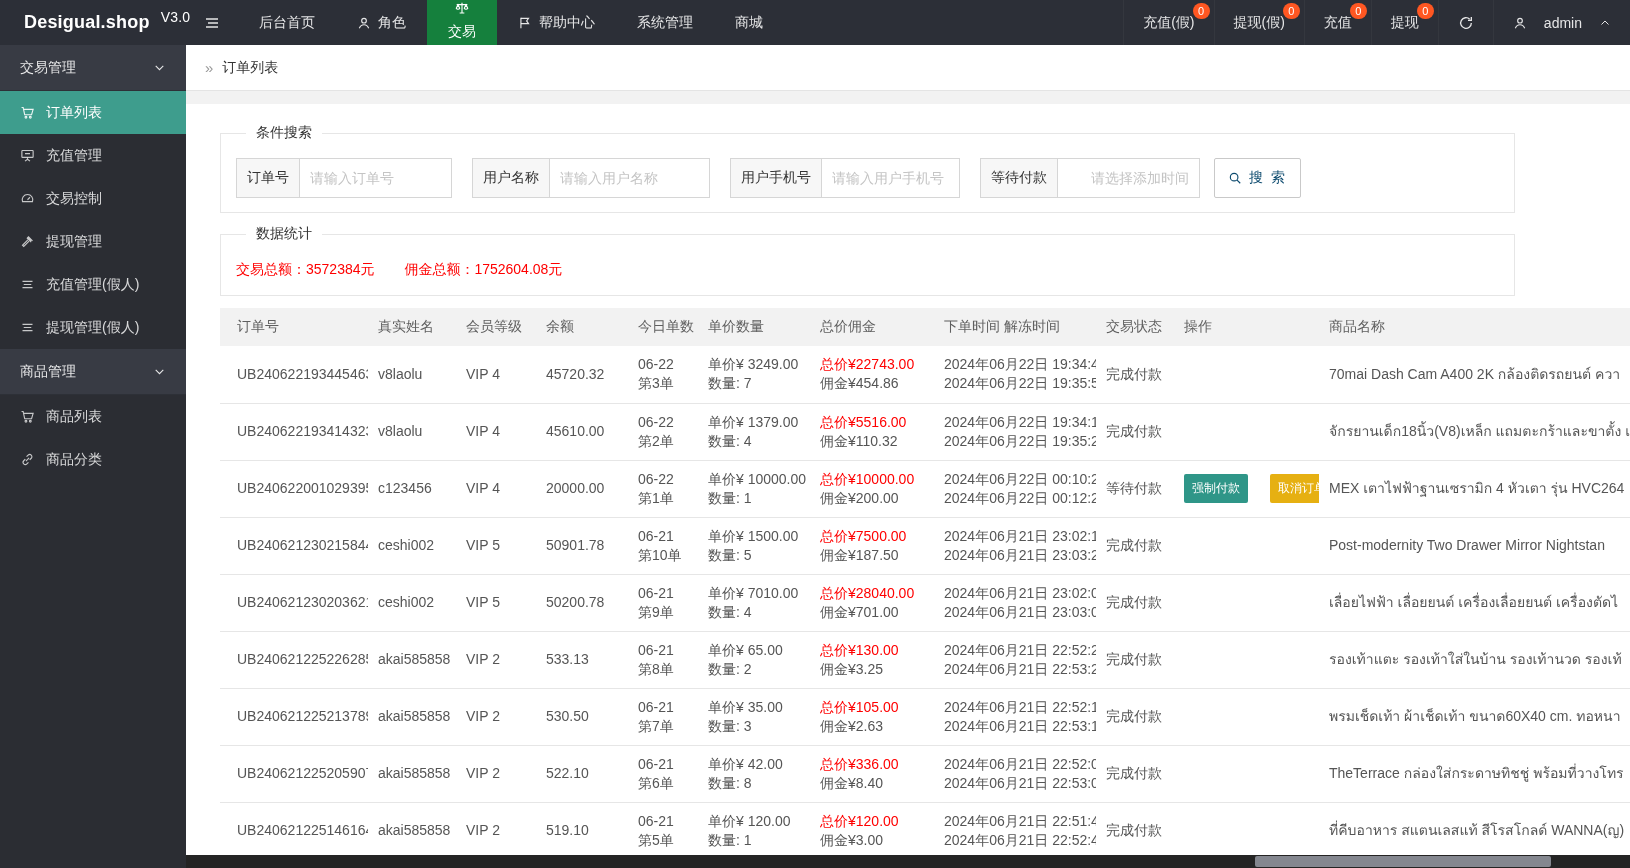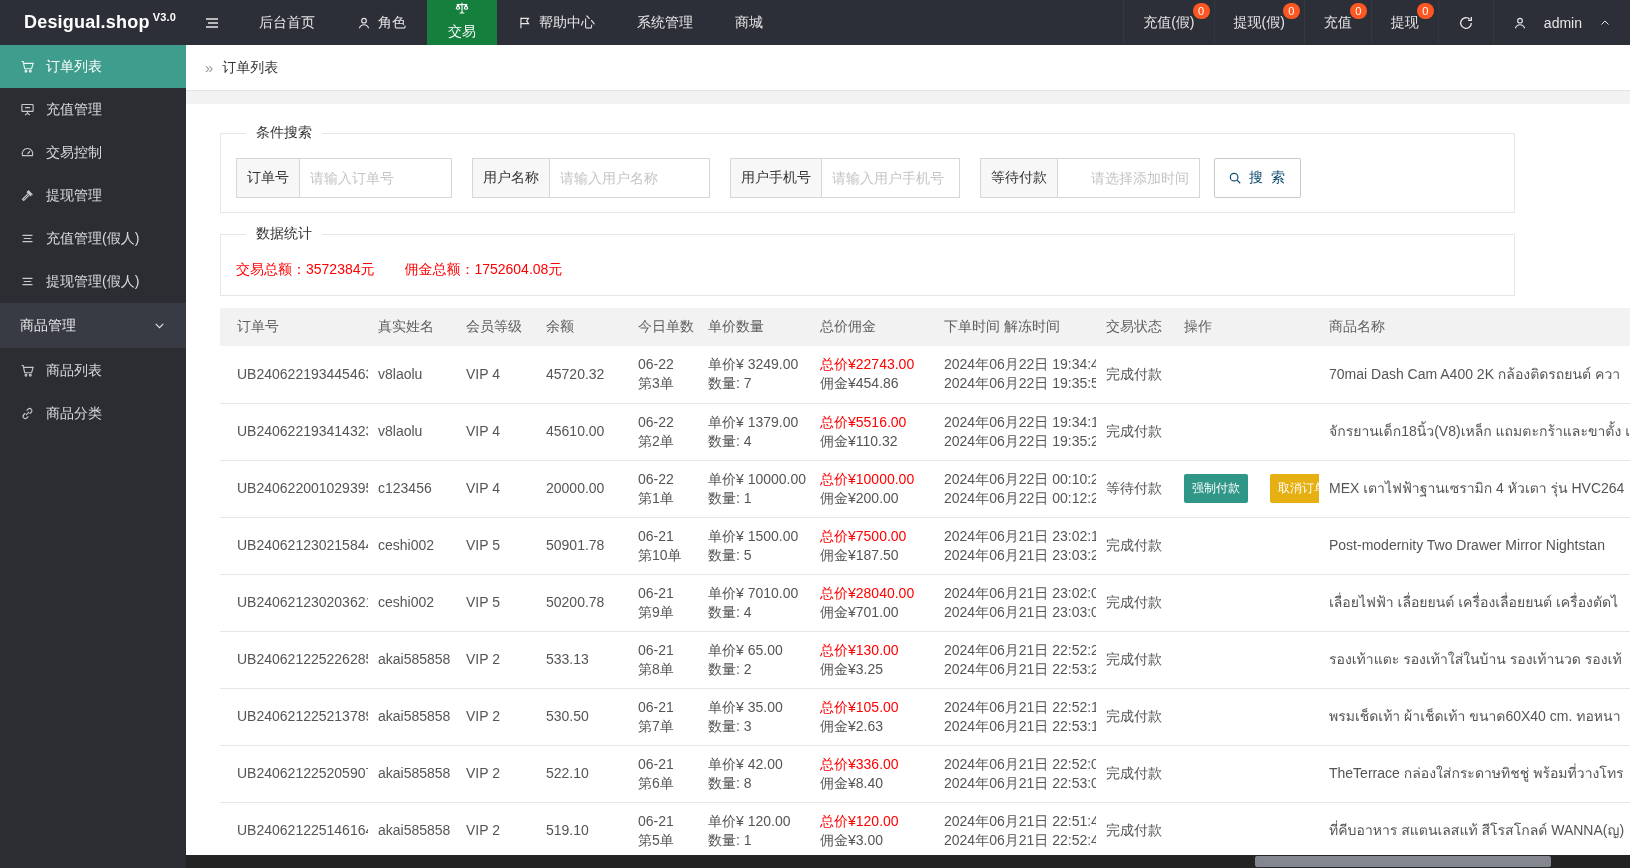--- a/index.html
+++ b/index.html
@@ -13,21 +13,21 @@
 
   
   .header {
     position:fixed; top:0; left:0; right:0; height:45px;
     background:#2c2f37; color:#fff; display:flex; align-items:stretch; z-index:30;
   }
   .logo {
     width:186px; flex:0 0 186px; display:flex; align-items:center;
     padding-left:24px; font-size:18px; font-weight:bold; letter-spacing:.2px;
   }
-  .logo .ver { font-size:11px; font-weight:bold; margin-left:3px; transform:translateY(-6px); }
+  .logo .ver { font-size:14px; font-weight:normal; margin-left:11px; transform:translateY(-6px); }
   .nav-left { display:flex; }
   .nav-item {
     display:flex; align-items:center; gap:7px; padding:0 21px;
     font-size:14px; color:rgba(255,255,255,.88); cursor:pointer; white-space:nowrap;
   }
   .nav-item.icon-only { padding:0 18px; }
   .nav-item.active { background:#15803d; color:#fff;flex-direction:column; }
   .nav-right { margin-left:auto; display:flex; }
   .nav-right .nav-item { position:relative; padding:0 19px; border-left:1px solid rgba(255,255,255,.04); }
   .badge {
@@ -199,20 +199,26 @@
         </svg>
       <span>admin</span>
       <svg width="12" height="12" viewBox="0 0 24 24" stroke="currentColor" stroke-width="2" fill="none">
           <path d="M5 15l7-7 7 7"></path>
         </svg>
     </div>
   </div>
 </div>
 
 <div class="sidebar">
+  <div class="side-group-header">
+    <span>交易管理</span>
+    <svg width="13" height="13" viewBox="0 0 24 24" stroke="currentColor" stroke-width="2" fill="none">
+        <path d="M5 9l7 7 7-7"></path>
+      </svg>
+  </div>
   <div class="side-item active">
     <svg width="15" height="15" viewBox="0 0 24 24" stroke="currentColor" stroke-width="1.8" fill="none">
         <path d="M2.5 4h2.5l2.5 11.5h11L21 7H6"></path>
         <circle cx="9.5" cy="19.5" r="1.4"></circle>
         <circle cx="16.5" cy="19.5" r="1.4"></circle>
       </svg>
     <span>订单列表</span>
   </div>
   <div class="side-item">
     <svg width="15" height="15" viewBox="0 0 24 24" stroke="currentColor" stroke-width="1.8" fill="none">

